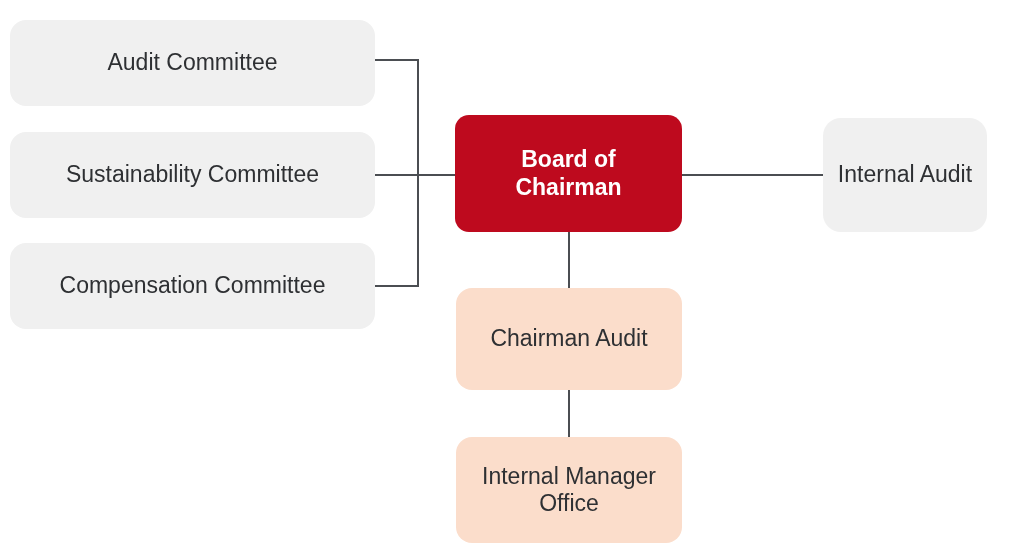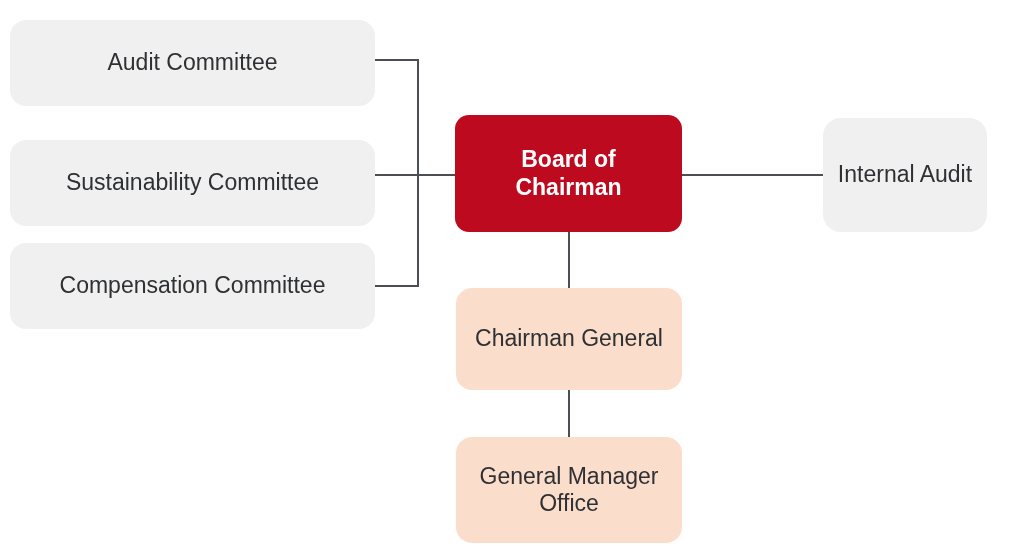--- a/index.html
+++ b/index.html
@@ -62,21 +62,21 @@
   .node--office {
     background: #FBDDCB;
     color: #2E3033;
     font-size: 23px;
     font-weight: 400;
     border-radius: 16px;
   }
 
   
   #node-audit-committee        { left: 10px;  top: 20px;  width: 365px; height: 86px; }
-  #node-sustainability-committee { left: 10px; top: 132px; width: 365px; height: 86px; margin-top: 8px; }
+  #node-sustainability-committee { left: 10px; top: 132px; width: 365px; height: 86px; }
   #node-compensation-committee { left: 10px;  top: 243px; width: 365px; height: 86px; justify-content: center; }
   #node-board-of-directors     { left: 455px; top: 115px; width: 227px; height: 117px; }
   #node-internal-audit         { left: 823px; top: 118px; width: 164px; height: 114px; }
   #node-chairman-office        { left: 456px; top: 288px; width: 226px; height: 102px; }
   #node-general-manager-office { left: 456px; top: 437px; width: 226px; height: 106px; }
 
   
   .conn {
     position: absolute;
     background: #4B4E52;
@@ -128,21 +128,21 @@
 
   <div class="node node--board" id="node-board-of-directors">
     <span class="label">Board of Chairman</span>
   </div>
 
   <div class="node node--audit" id="node-internal-audit">
     <span class="label">Internal Audit</span>
   </div>
 
   <div class="node node--office" id="node-chairman-office">
-    <span class="label">Chairman General</span>
+    <span class="label">Chairman Audit</span>
   </div>
 
   <div class="node node--office" id="node-general-manager-office">
-    <span class="label">General Manager
+    <span class="label">Internal Manager
 Office</span>
   </div>
 
 </div>
 
 </body></html>

